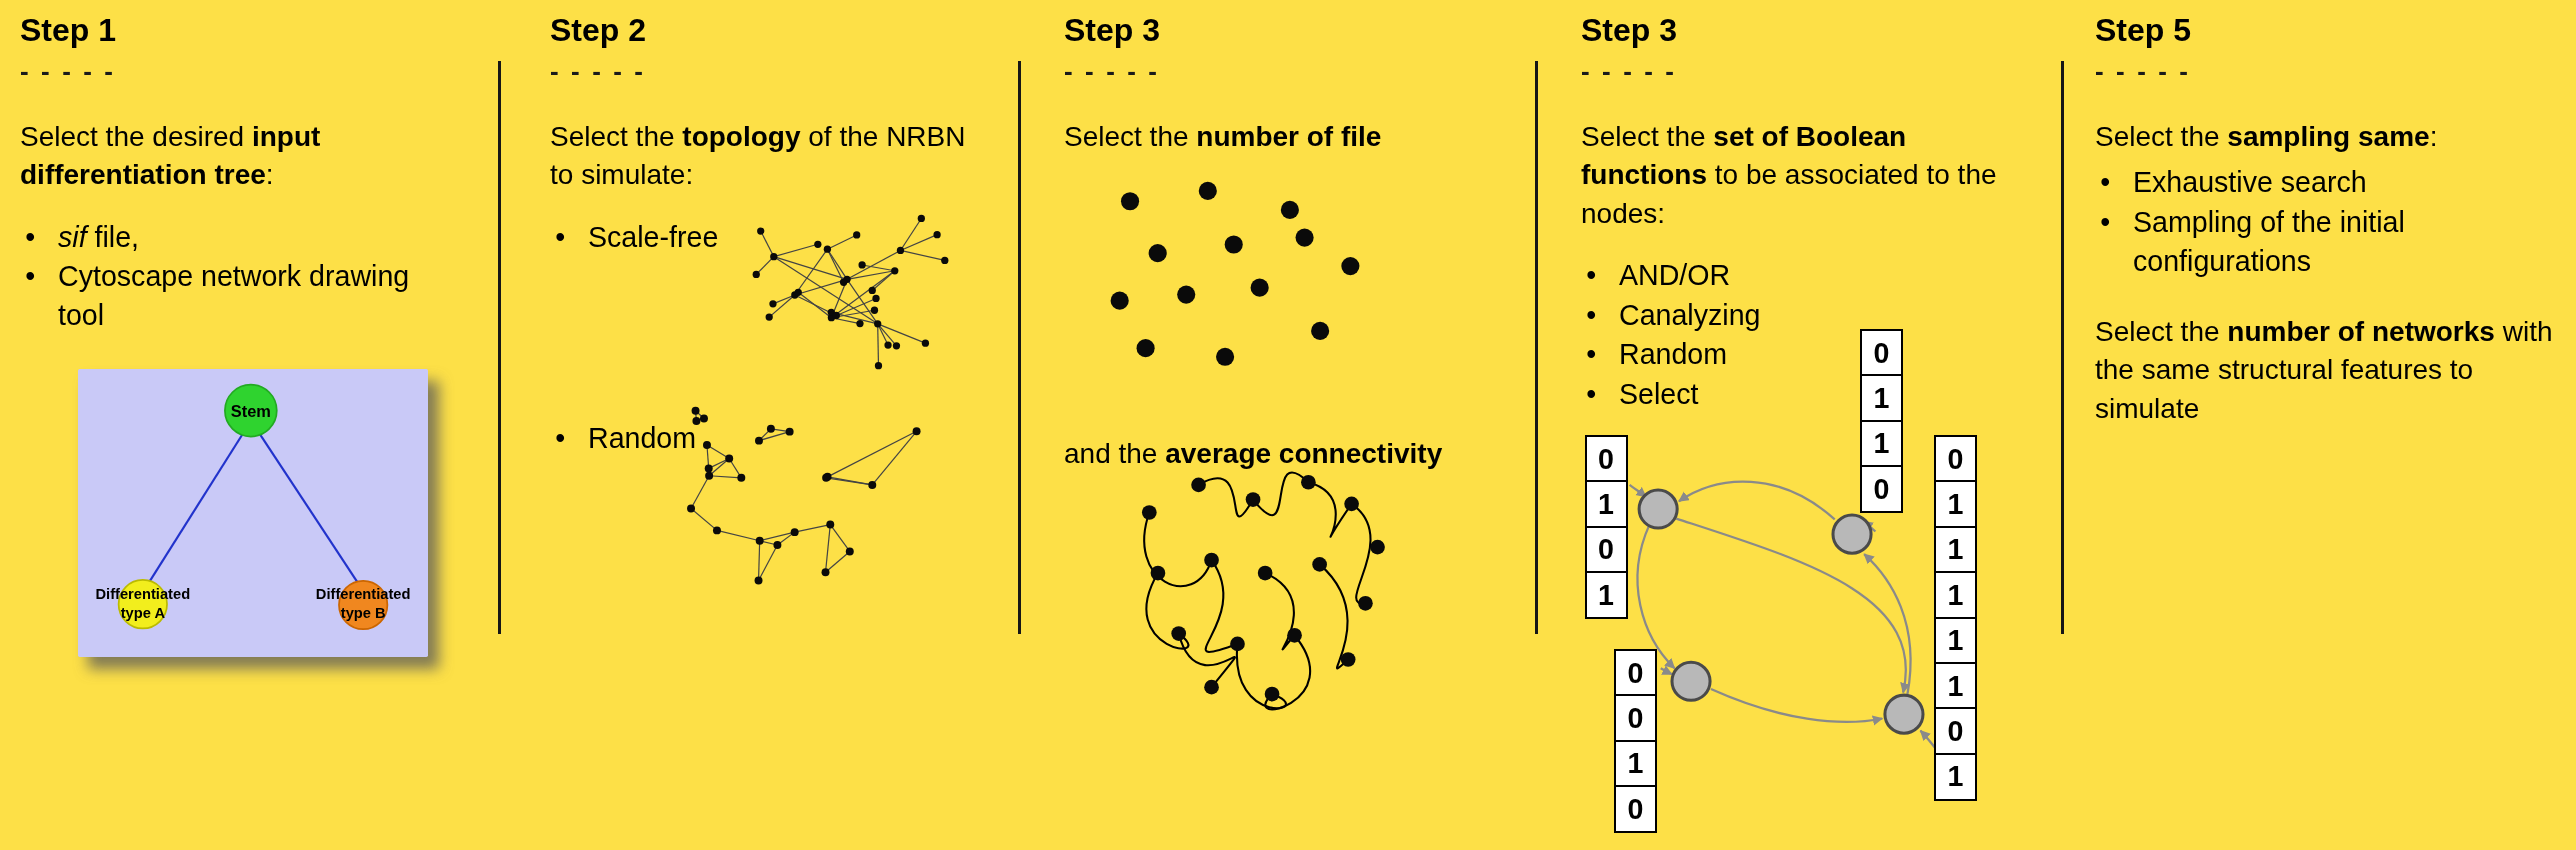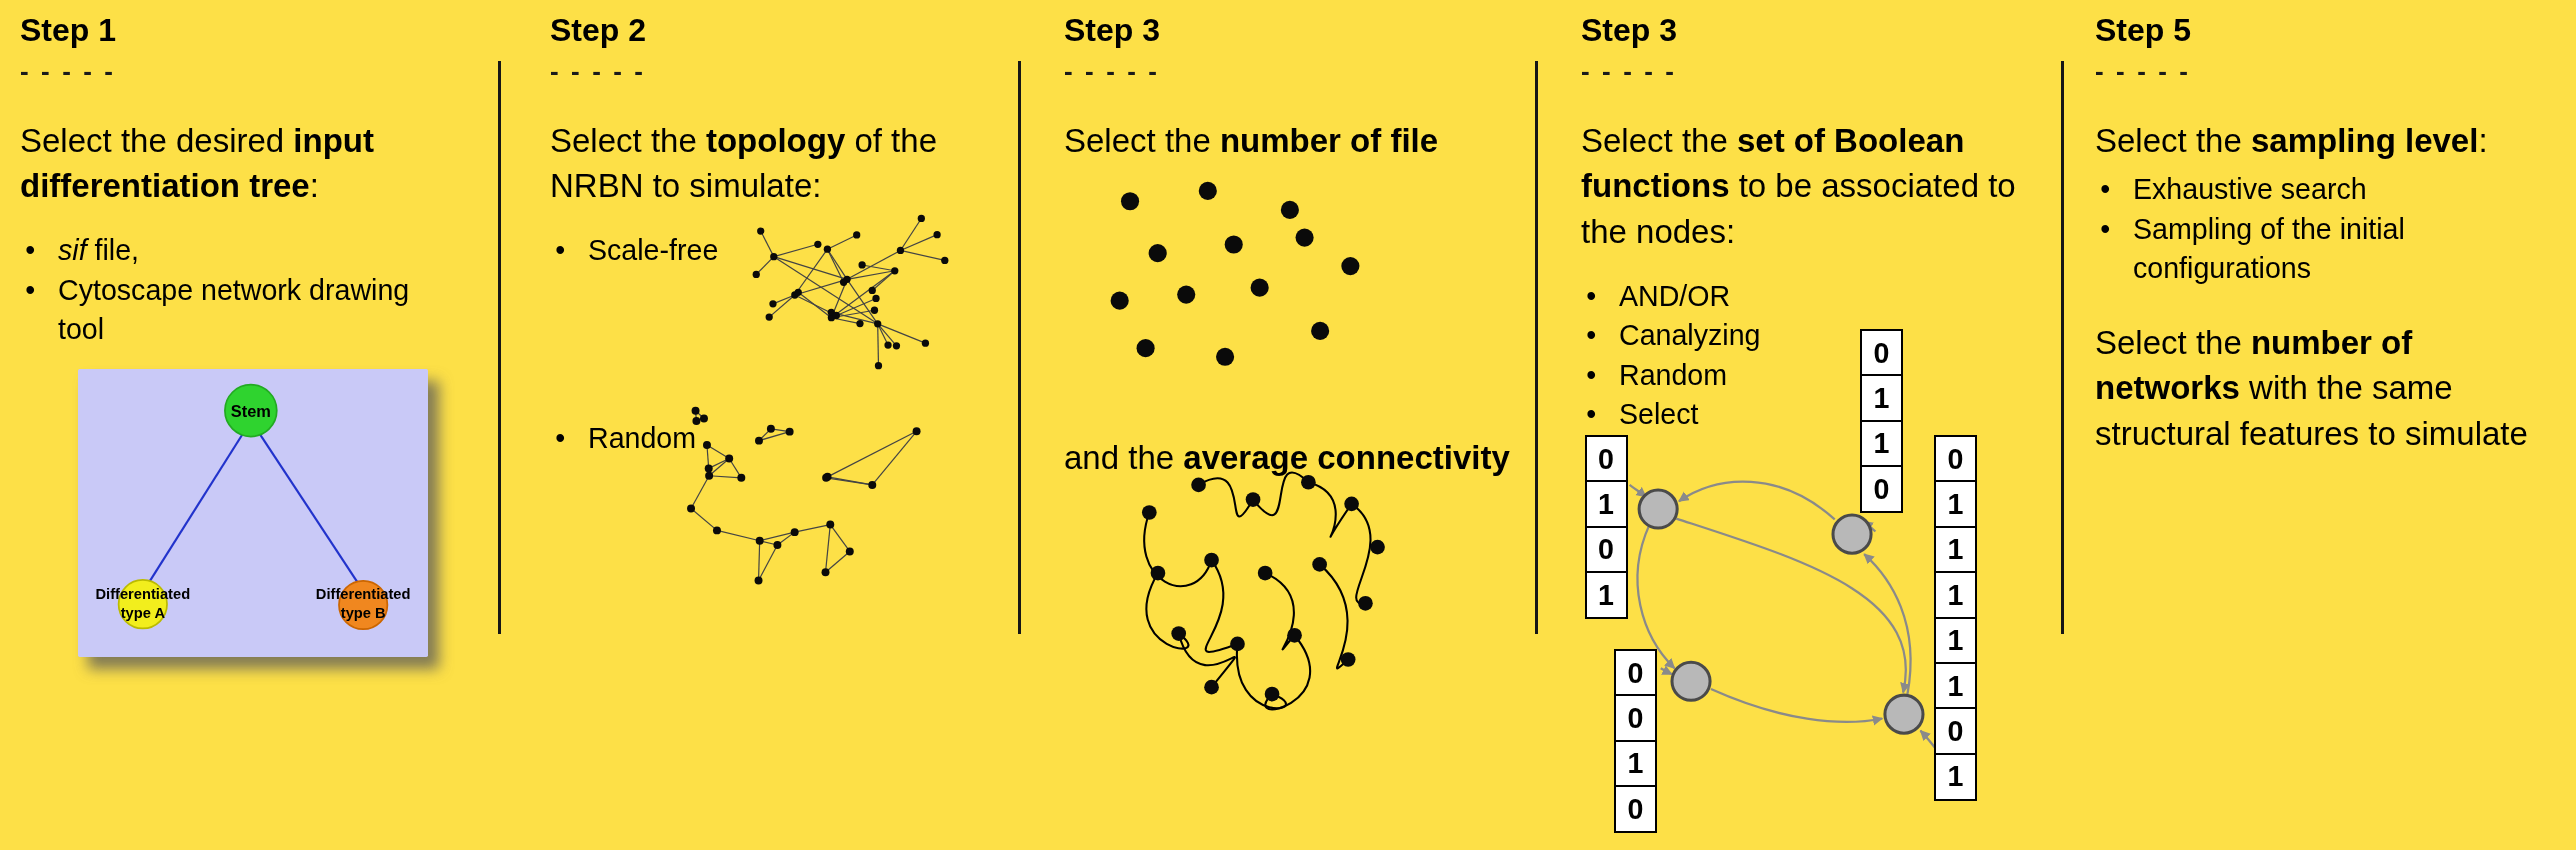--- a/index.html
+++ b/index.html
@@ -2,21 +2,21 @@
 <html style="font-size:14px"><head>
 <meta charset="utf-8">
 <style>
   *{margin:0;padding:0;box-sizing:border-box}
   html,body{background:#fff;font-family:"Liberation Sans",sans-serif;color:#000}
   .page{position:relative;width:2576px;height:851px;background:#fde047;overflow:hidden}
   .divider{position:absolute;top:61px;height:573px;width:2.6px;background:#161616}
   .col{position:absolute;top:12px}
   .title{font-size:32px;font-weight:700;line-height:1.15}
   .dashes{font-size:26px;font-weight:700;letter-spacing:2.6px;margin-top:7px;color:#1a1a1a}
-  .intro{font-size:33px;line-height:1.38;margin-top:31px}
+  .intro{font-size:28px;line-height:1.38;margin-top:31px}
   .intro b{font-weight:700}
   .bullets{margin-top:22.5px}
   .bullet{display:flex;font-size:28.6px;line-height:1.38}
   .bullet .dot{flex:0 0 38px;width:38px;padding-left:5.2px}
   .btext i{font-style:italic}
   .abs{position:absolute}
   .tree-box{position:absolute;width:350px;height:288px;border-radius:1.7px;
             box-shadow:10.4px 12px 14px rgba(90,90,90,.75)}
   .netimg{position:absolute;overflow:visible}
   .g4{position:absolute;left:0;top:317px;width:478px;height:528px}
@@ -331,21 +331,21 @@
         <div class="cell">1</div>
         <div class="cell">0</div>
         <div class="cell">1</div>
       </div>
     </div>
   </section>
 
   <section class="col" style="left:2095px;width:467px">
     <h2 class="title">Step 5</h2>
     <div class="dashes">- - - - -</div>
-    <p class="intro"><span>Select the </span><b>sampling level</b><span>:</span></p>
+    <p class="intro"><span>Select the </span><b>sampling same</b><span>:</span></p>
     <div class="bullets" style="margin-top:7px">
       <div class="bullet">
         <span class="dot">•</span>
         <span class="btext">Exhaustive search</span>
       </div>
       <div class="bullet">
         <span class="dot">•</span>
         <span class="btext" style="width:407px">Sampling of the initial configurations</span>
       </div>
     </div>

